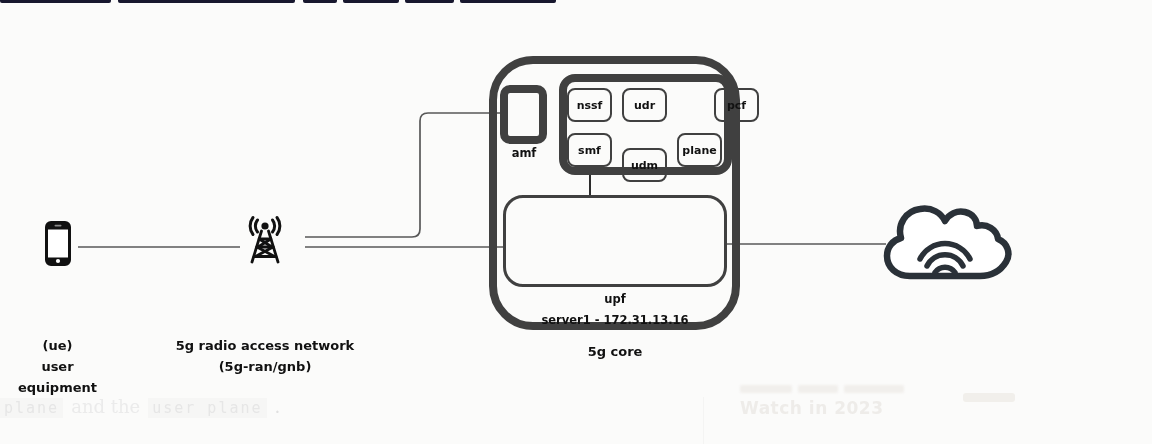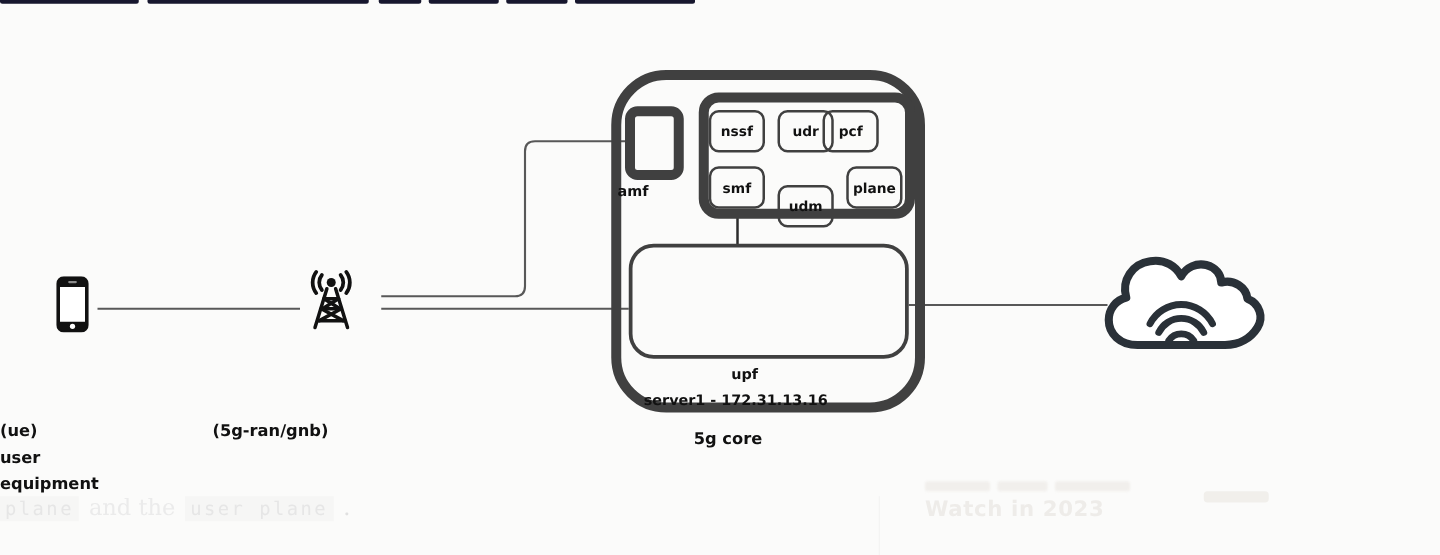--- a/index.html
+++ b/index.html
@@ -17,21 +17,21 @@
   
   .box{position:absolute;box-sizing:border-box;border:8px solid #404040;background:transparent;z-index:2;}
   .core-box{left:489px;top:56px;width:251px;height:274px;border-radius:44px;}
   .amf-box{left:500px;top:85px;width:47px;height:59px;border-radius:10px;}
   .nf-group{left:559px;top:74px;width:173px;height:101px;border-radius:16px;}
   .nf-box{width:45px;height:34px;border-radius:8px;border-width:2.5px;
     display:flex;align-items:center;justify-content:center;
     font-size:11px;font-weight:bold;color:#111;}
   .upf-box{left:503px;top:195px;width:224px;height:92px;border-radius:20px;border-width:3.5px;}
   
-  .lbl{position:absolute;z-index:3;color:#111;font-weight:bold;text-align:left;}
+  .lbl{position:absolute;z-index:3;color:#111;font-weight:bold;text-align:center;}
   .caption{font-size:13px;line-height:21px;}
   .small-lbl{font-size:11.5px;}
   
   .icon{position:absolute;z-index:2;}
   
   .ghost-left{position:absolute;left:0;top:396px;z-index:0;display:flex;align-items:baseline;gap:8px;white-space:nowrap;}
   .ghost-mono{font-family:"DejaVu Sans Mono","Liberation Mono",monospace;font-size:15px;color:#e6e6e6;background:#f6f6f5;padding:1px 4px;letter-spacing:2px;}
   .ghost-serif{font-family:"DejaVu Serif","Liberation Serif",serif;font-size:18px;color:#ebebeb;}
   .ghost-dot{font-family:"DejaVu Serif","Liberation Serif",serif;font-size:18px;color:#e0e0e0;}
   .ghost-center-line{position:absolute;top:385px;height:8px;background:#f1efec;filter:blur(1px);border-radius:2px;z-index:0;}
@@ -104,21 +104,21 @@
   </svg>
 
   <div class="box core-box"></div>
 
   <div class="box amf-box"></div>
   <div class="lbl small-lbl" style="left:494px;top:146px;width:60px">amf</div>
 
   <div class="box nf-group"></div>
   <div class="box nf-box" style="left:567px;top:88px">nssf</div>
   <div class="box nf-box" style="left:622px;top:88px">udr</div>
-  <div class="box nf-box" style="left:658px;top:88px">pcf</div>
+  <div class="box nf-box" style="left:714px;top:88px">pcf</div>
   <div class="box nf-box" style="left:567px;top:133px">smf</div>
   <div class="box nf-box" style="left:622px;top:148px">udm</div>
   <div class="box nf-box" style="left:677px;top:133px">plane</div>
 
   <div class="box upf-box"></div>
   <div class="lbl small-lbl" style="left:585px;top:292px;width:60px">upf</div>
   <div class="lbl small-lbl" style="left:515px;top:313px;width:200px">server1 - 172.31.13.16</div>
 
   <svg class="icon" style="left:880px;top:197px" width="135" height="90" viewBox="0 0 135 90">
     <path d="M30 79 C16 79 7 70 7 59 C7 50 13 43 21 41 C17 27 26 14 40 12 C52 10 61 16 65 24 C69 17 77 13 85 15 C93 17 97 23 97 29 C107 26 117 33 118 42 C128 46 131 57 126 65 C121 73 112 79 100 79 Z" fill="#fff" stroke="#2a3138" stroke-width="6.5" stroke-linejoin="round"></path>
@@ -127,17 +127,18 @@
       <path d="M47 69 A20 20 0 0 1 83 69"></path>
       <path d="M55 75.5 A12 12 0 0 1 75 75.5"></path>
     </g>
   </svg>
 
   <div class="lbl caption" style="left:0;top:335px;width:115px">
     <div>(ue)</div>
     <div>user equipment</div>
   </div>
   <div class="lbl caption" style="left:170px;top:335px;width:190px">
+    <div>5g radio access network</div>
     <div>(5g-ran/gnb)</div>
   </div>
   <div class="lbl caption" style="left:555px;top:341px;width:120px">5g core</div>
 
 </div>
 
 </body></html>

